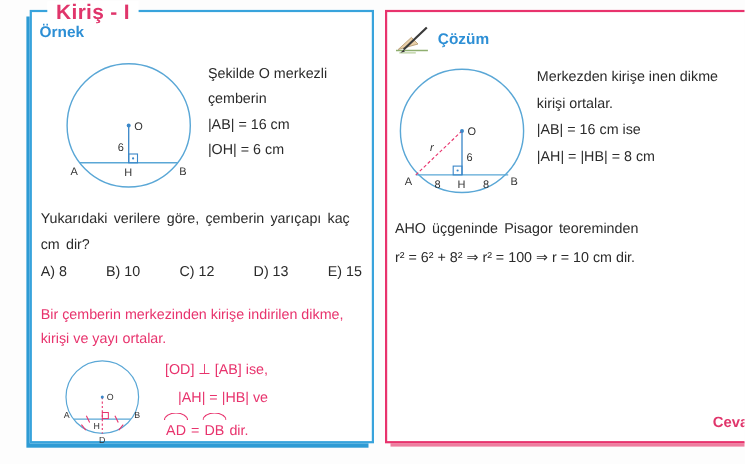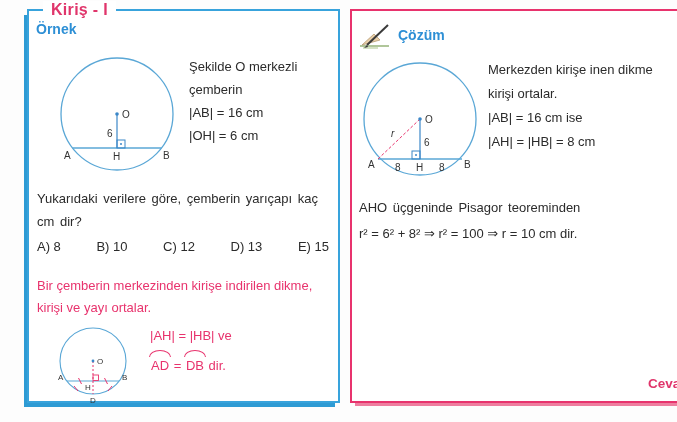--- a/index.html
+++ b/index.html
@@ -5,21 +5,21 @@
   html,body{margin:0;padding:0;background:#fdfdfd;}
   body{font-family:"Liberation Sans","DejaVu Sans",sans-serif;color:#2b2b2b;}
   .page{position:relative;width:677px;height:422px;background:#fdfdfd;overflow:hidden;}
 
   
   .panel{position:absolute;top:9px;height:394px;background:#fff;box-sizing:border-box;}
   .panel-left{left:27px;width:313px;border:2px solid #38a3dc;box-shadow:-4px 5px 0 -1px #2e9bd4;}
   .panel-right{left:350px;width:368px;border:2px solid #e8336d;box-shadow:4px 4px 0 -1px #ee7e9f;}
 
   .legend{position:absolute;top:-10px;left:14px;background:#fff;padding:0 8px;
-          color:#e0356b;font-weight:bold;font-size:16px;letter-spacing:.3px;}
+          color:#e0356b;font-weight:bold;font-size:19px;letter-spacing:.3px;}
   .heading-blue{color:#2d8fd5;font-weight:bold;font-size:14px;}
 
   .abs{position:absolute;}
   .txt{font-size:13px;line-height:23px;white-space:nowrap;}
   .pink{color:#e8336d;}
   .q{font-size:13px;line-height:23px;white-space:nowrap;word-spacing:2px;}
   .options{display:flex;justify-content:space-between;font-size:13px;}
   .options span{white-space:nowrap;}
 
   
@@ -91,20 +91,21 @@
       <line x1="25" y1="67" x2="29" y2="72" stroke="#e8336d" stroke-width="1"></line>
       <line x1="59" y1="72" x2="63" y2="67" stroke="#e8336d" stroke-width="1"></line>
       <text x="48" y="45" font-size="8">O</text>
       <text x="9" y="61" font-size="8">A</text>
       <text x="36" y="71" font-size="8">H</text>
       <text x="73" y="61" font-size="8">B</text>
       <text x="41" y="84" font-size="8">D</text>
     </svg>
 
     <div class="abs pink" style="left:121px;top:312px;font-size:13px;">
+      <div style="line-height:25px;white-space:nowrap;">[OD] ⊥ [AB]  ise,</div>
       <div style="line-height:25px;white-space:nowrap;text-align:right;">|AH| = |HB|  ve</div>
       <div class="arcline" style="margin-top:8px;"><span class="arc">AD</span><span> = </span><span class="arc">DB</span><span>  dir.</span></div>
     </div>
   </div>
 
   <div class="panel panel-right">
 
     <svg class="abs" style="left:6px;top:11px;" width="34" height="27" viewBox="0 0 34 27">
       <line x1="2" y1="24" x2="31" y2="24" stroke="#8fae6f" stroke-width="1.4"></line>
       <line x1="5" y1="26" x2="20" y2="26" stroke="#b9cf9d" stroke-width="1.2"></line>

